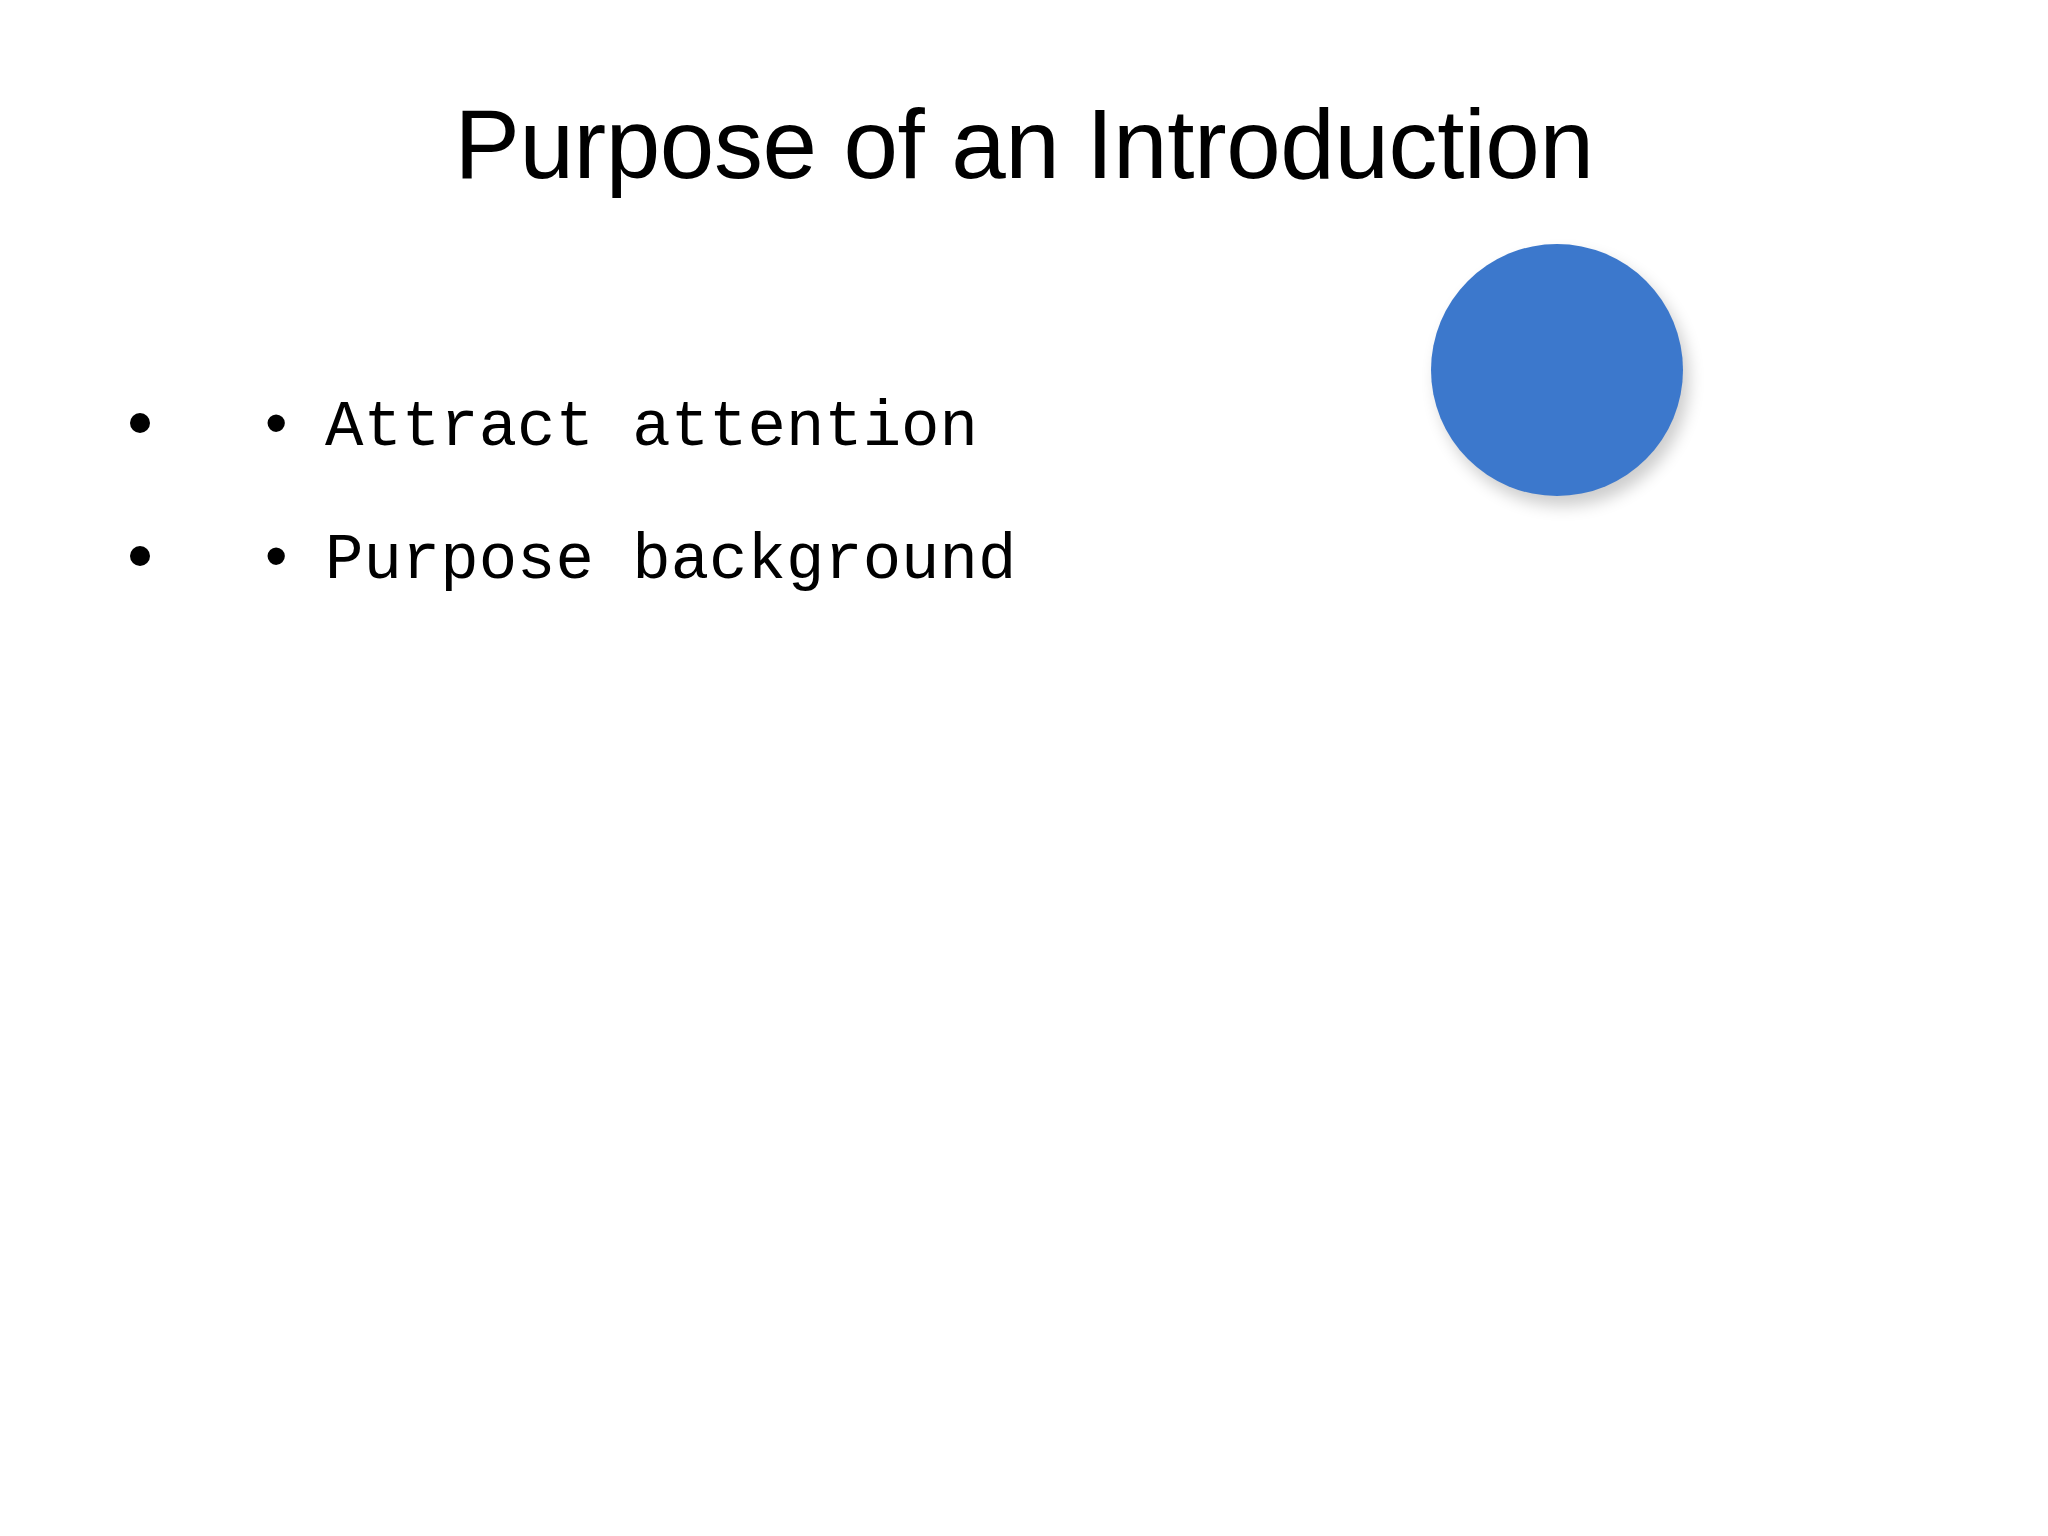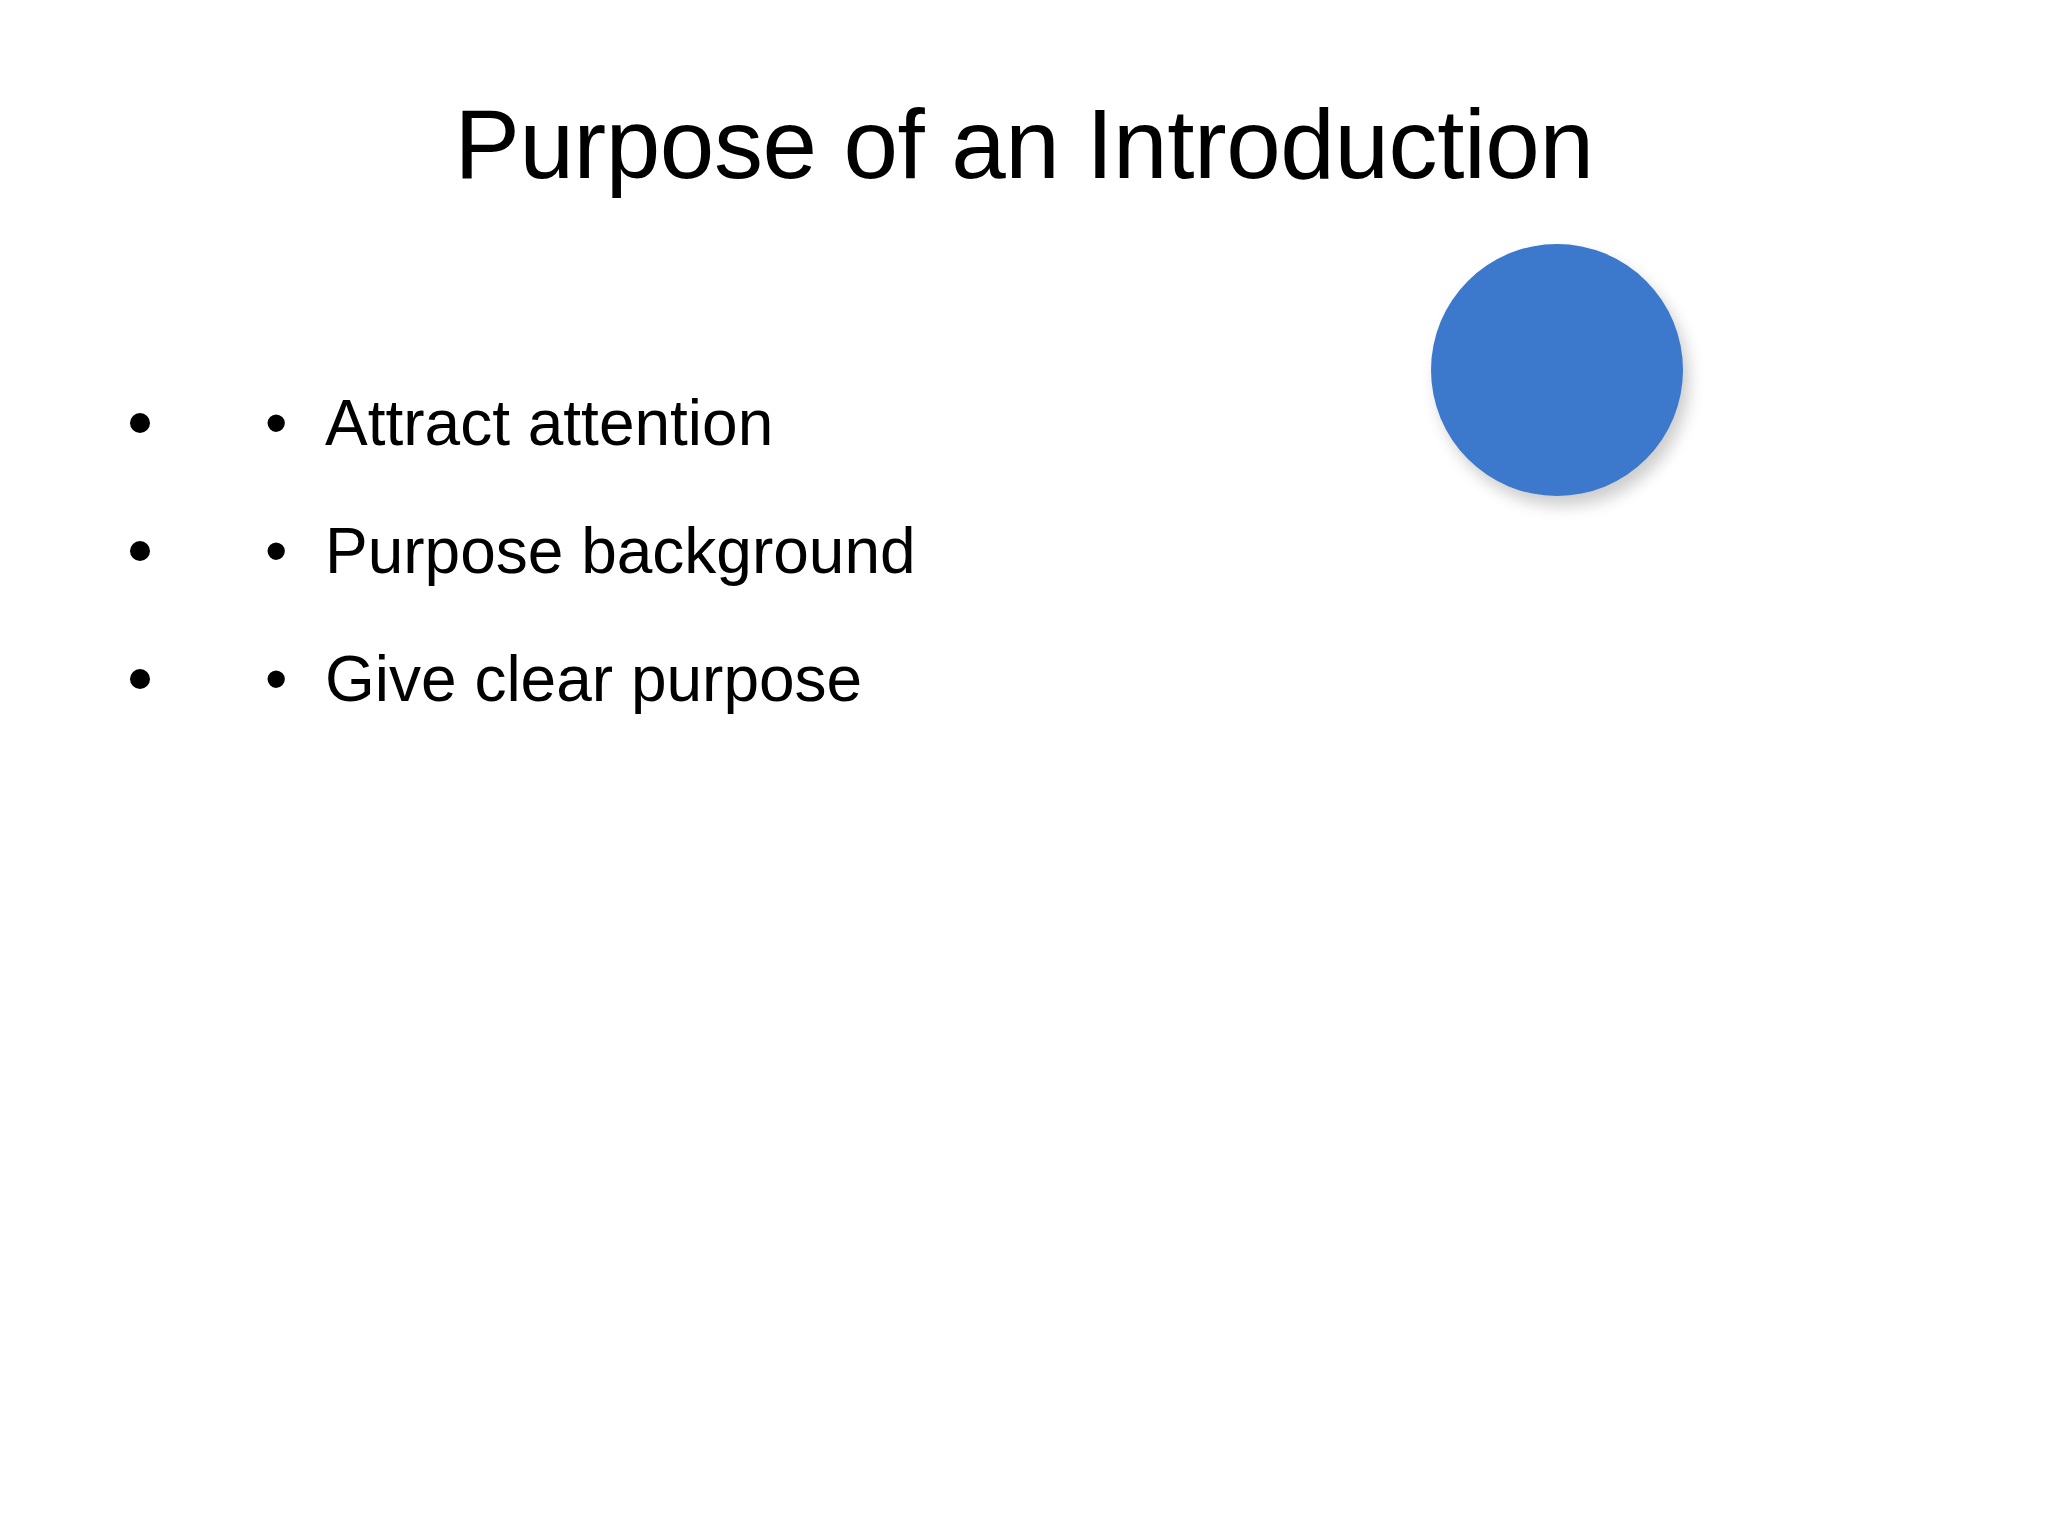--- a/index.html
+++ b/index.html
@@ -87,20 +87,21 @@
     left: 2px;
     top: 45px;
     width: 20px;
     height: 20px;
     border-radius: 50%;
     background: #000000;
   }
 
   li.bullet-item > .bullet-text {
     display: inline;
+    font-family: Liberation Mono, monospace;
   }
 
   
   li.bullet-item > .bullet-text-glyph {
     display: inline-block;
     width: 60px;
     font-size: 64px;
     color: #000000;
   }
 </style>
@@ -121,21 +122,17 @@
       <li class="bullet-item">
         <span class="list-marker"></span>
         <span class="bullet-text-glyph">•</span><span class="bullet-text">Attract attention</span>
       </li>
 
       <li class="bullet-item">
         <span class="list-marker"></span>
         <span class="bullet-text-glyph">•</span><span class="bullet-text">Purpose background</span>
       </li>
 
-      <li class="bullet-item">
-        <span class="list-marker"></span>
-        <span class="bullet-text-glyph">•</span><span class="bullet-text">Give clear purpose</span>
-      </li>
 
     </ul>
   </div>
 
 </div>
 
 </body></html>

